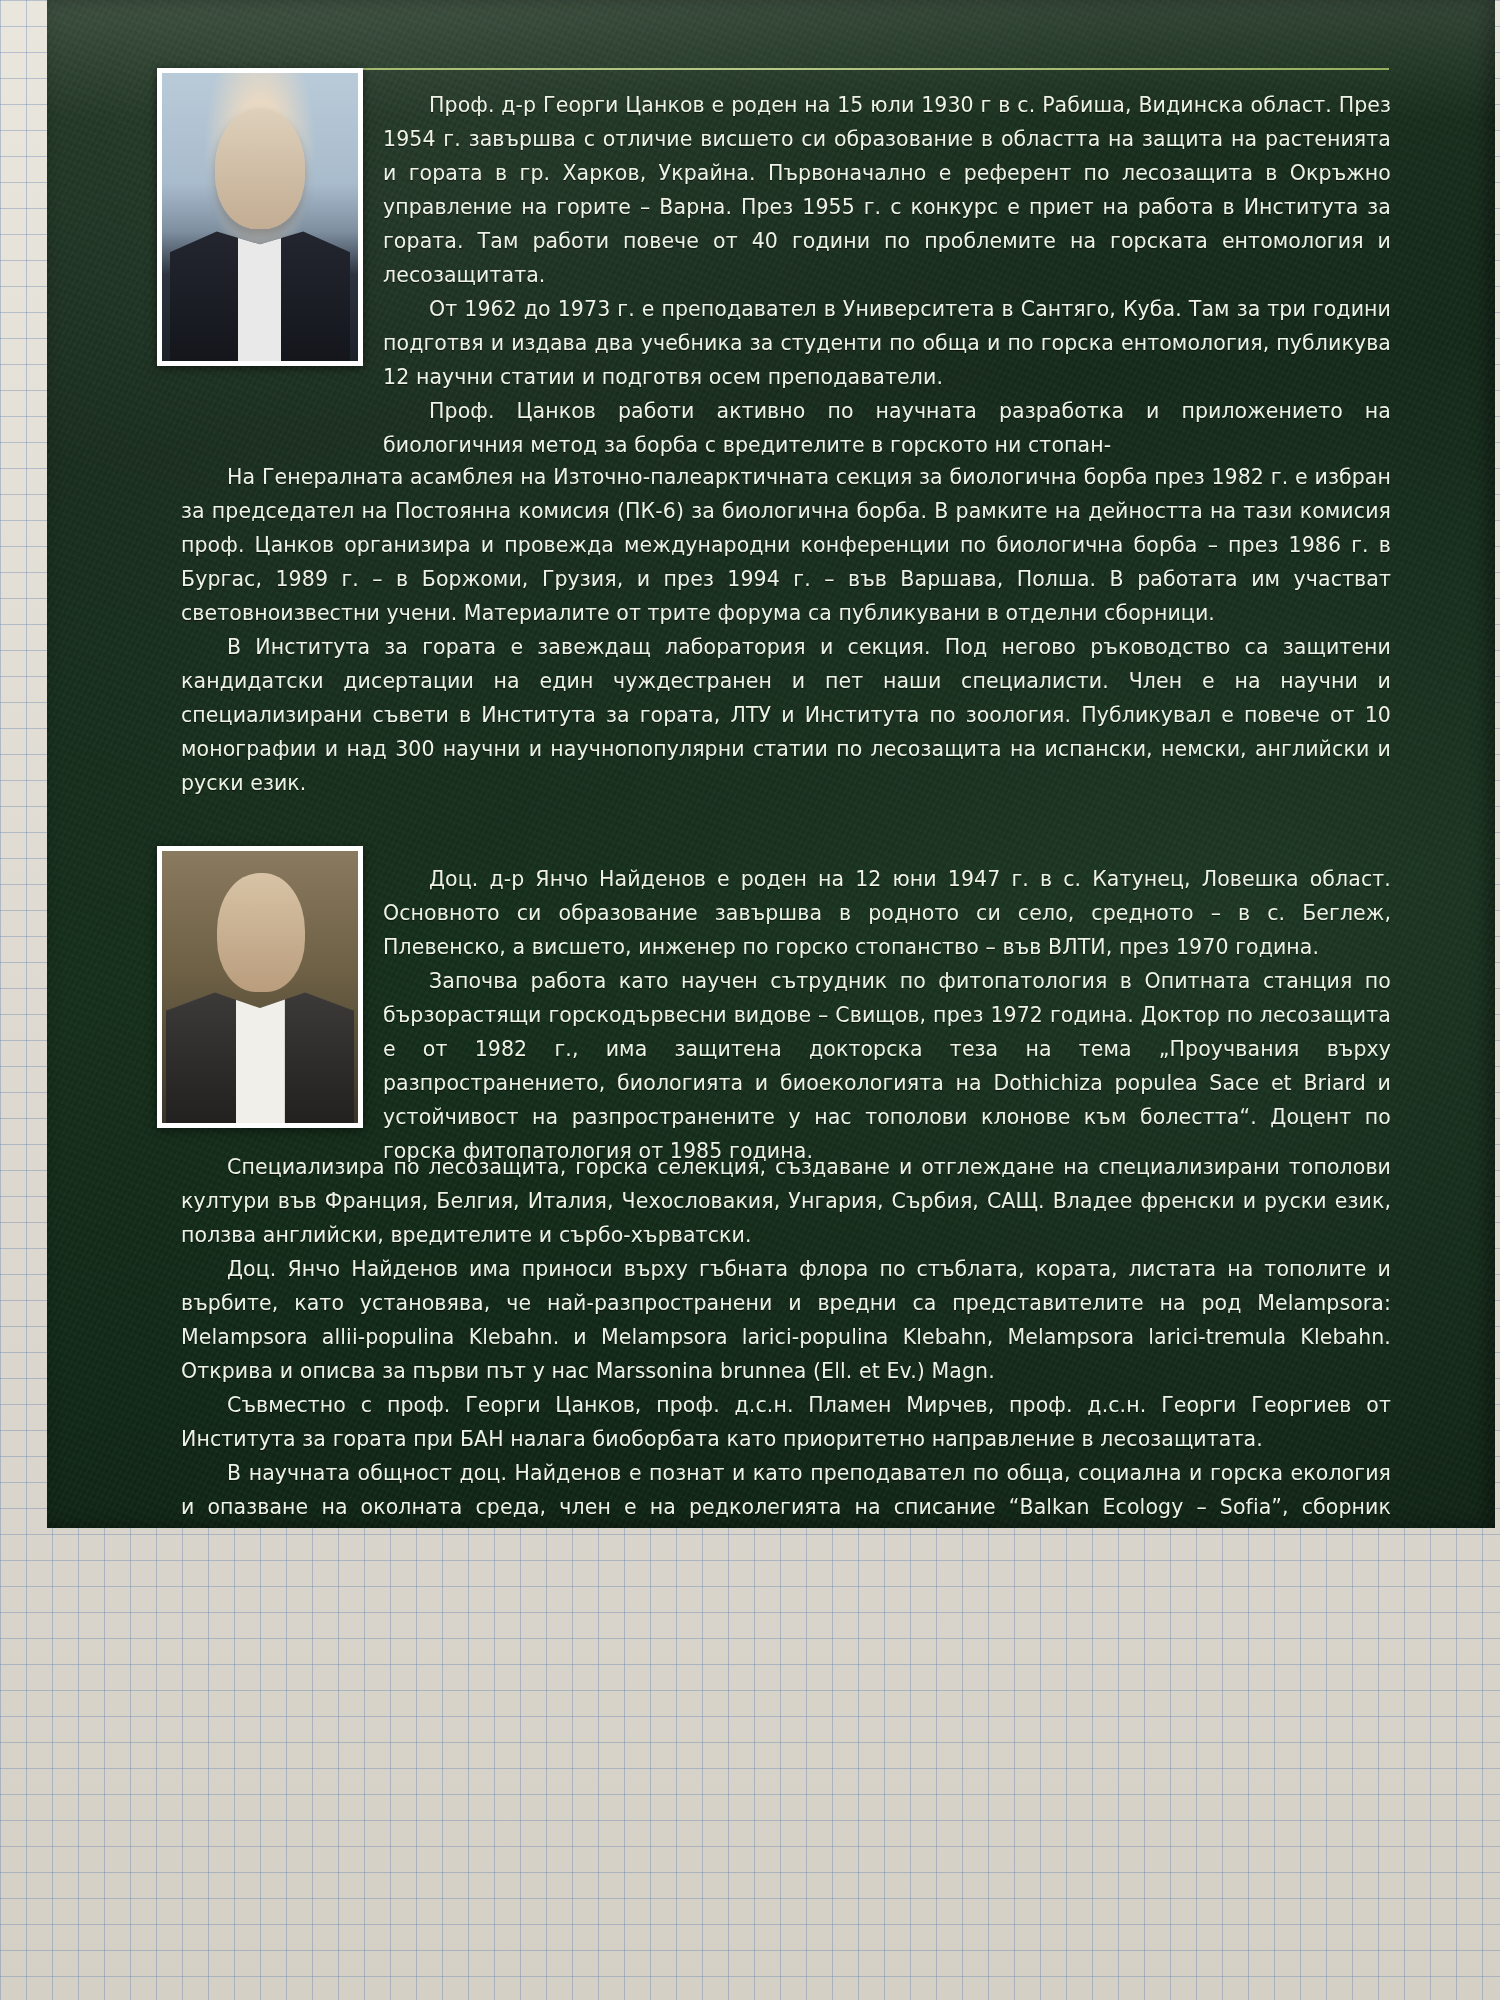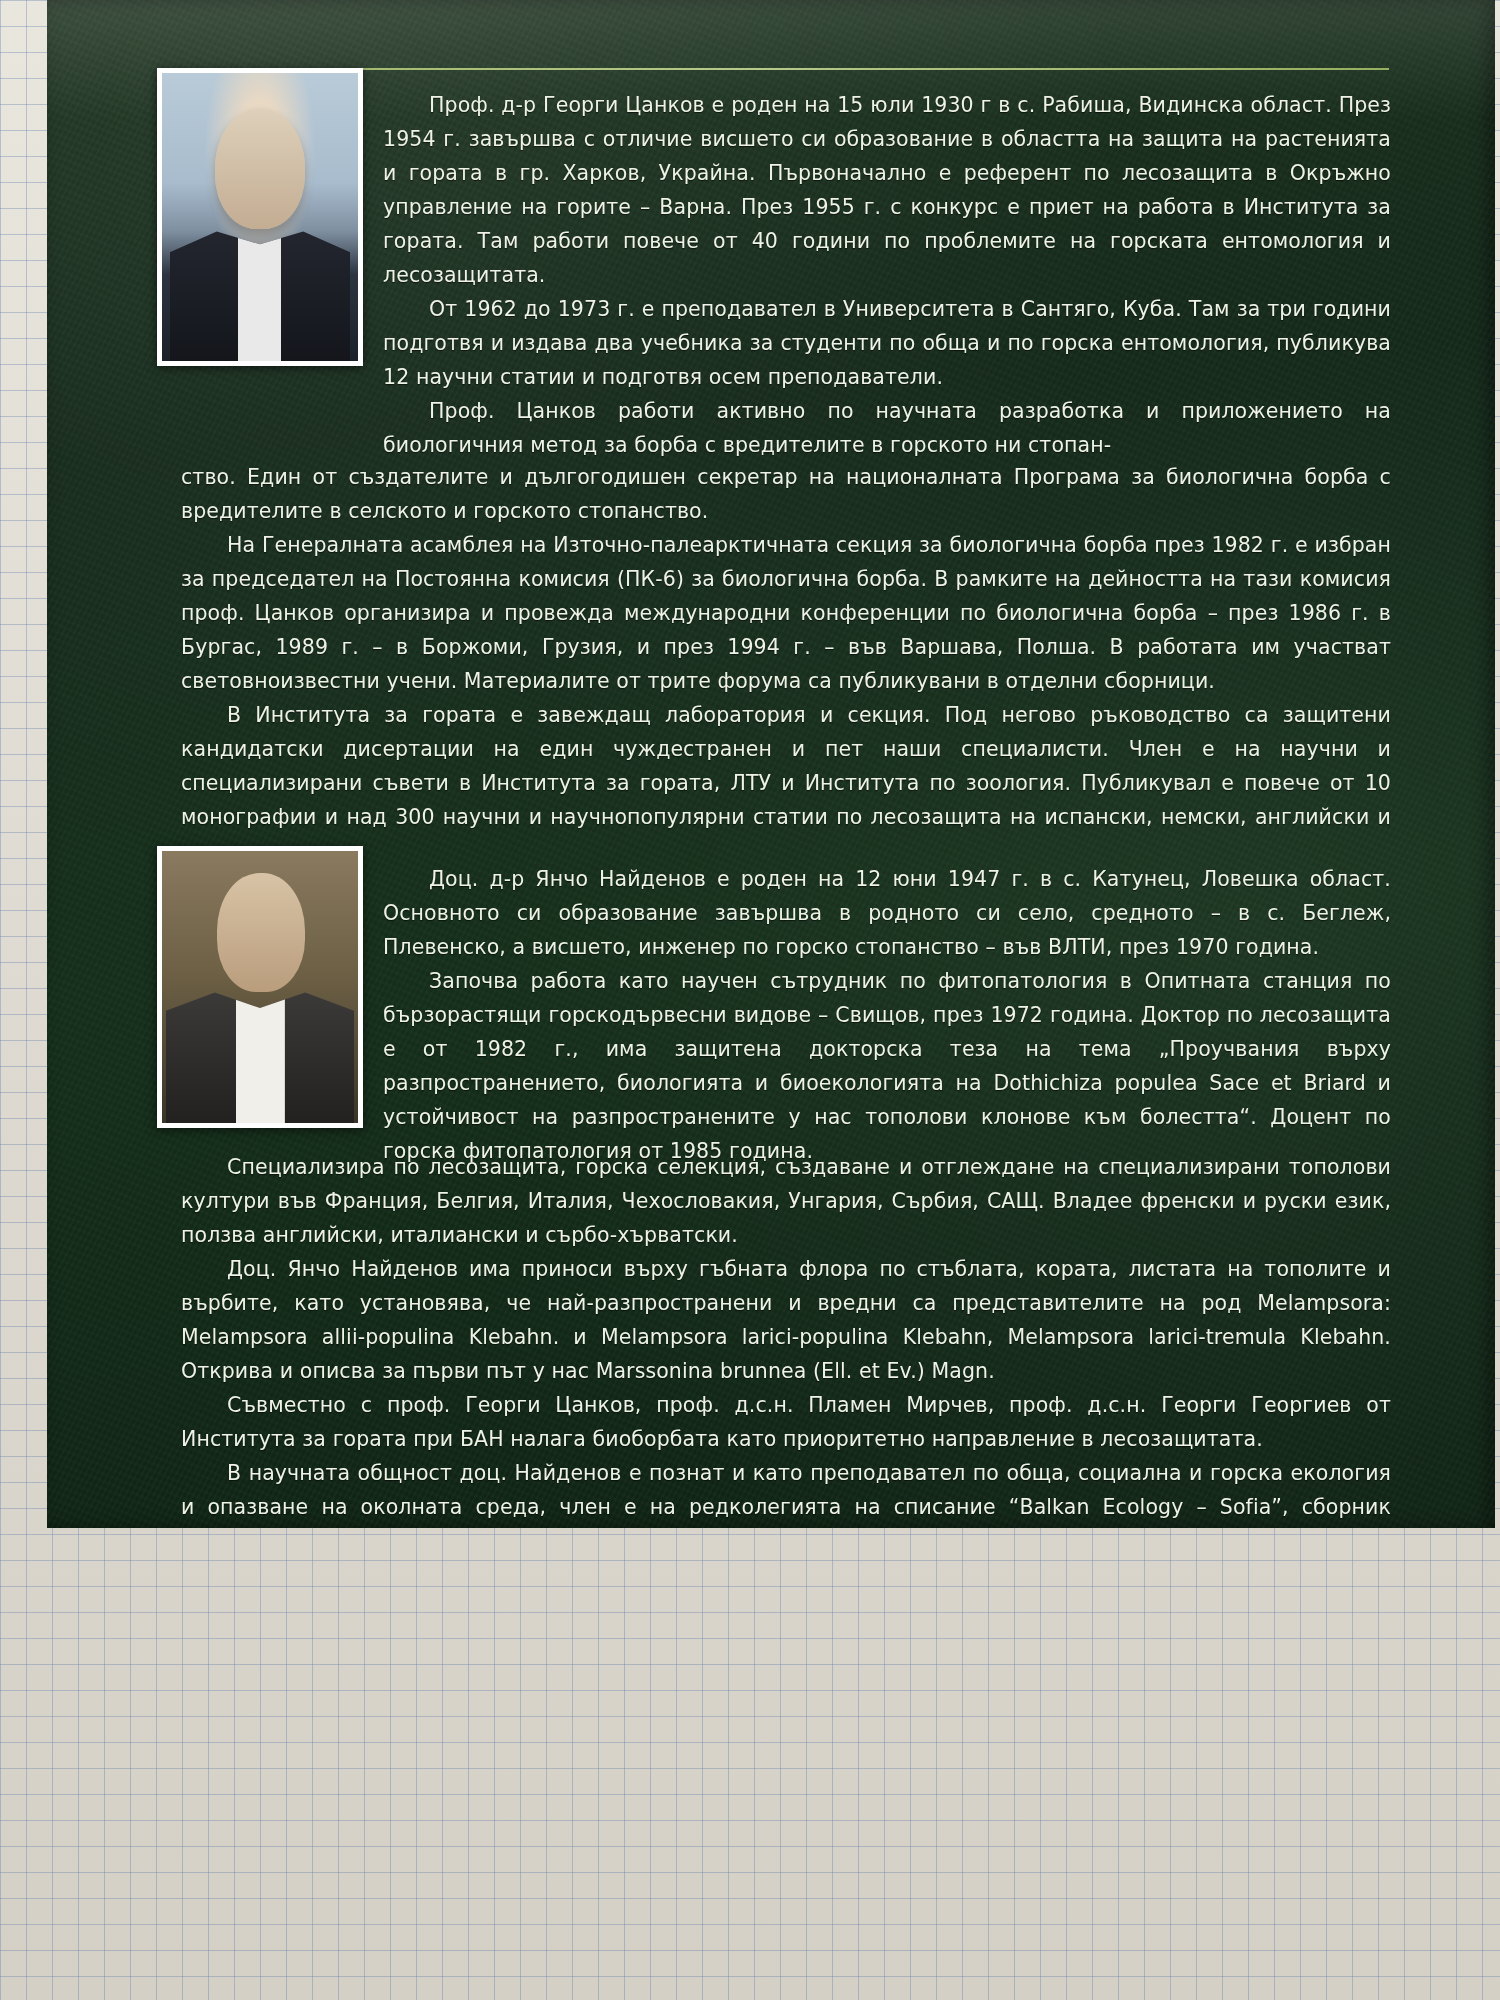--- a/index.html
+++ b/index.html
@@ -134,36 +134,35 @@
         <div class="inner"></div>
       </div>
 
       <div class="txt" id="bio-1-wrap">
         <p>Проф. д-р Георги Цанков е роден на 15 юли 1930 г в с. Рабиша, Видинска област. През 1954 г. завършва с отличие висшето си образование в областта на защита на растенията и гората в гр. Харков, Украйна. Първоначално е референт по лесозащита в Окръжно управление на горите – Варна. През 1955 г. с конкурс е приет на работа в Института за гората. Там работи повече от 40 години по проблемите на горската ентомология и лесозащитата.</p>
         <p>От 1962 до 1973 г. е преподавател в Университета в Сантяго, Куба. Там за три години подготвя и издава два учебника за студенти по обща и по горска ентомология, публикува 12 научни статии и подготвя осем преподаватели.</p>
         <p>Проф. Цанков работи активно по научната разработка и приложението на биологичния метод за борба с вредителите в горското ни стопан-</p>
       </div>
 
       <div class="txt" id="bio-1-rest">
-        <p class="noind">ство. Един от създателите и дългогодишен секретар на националната Програма за биологична борба с вредителите в селското и горското стопанство.</p>
         <p>На Генералната асамблея на Източно-палеарктичната секция за биологична борба през 1982 г. е избран за председател на Постоянна комисия (ПК-6) за биологична борба. В рамките на дейността на тази комисия проф. Цанков организира и провежда международни конференции по биологична борба – през 1986 г. в Бургас, 1989 г. – в Боржоми, Грузия, и през 1994 г. – във Варшава, Полша. В работата им участват световноизвестни учени. Материалите от трите форума са публикувани в отделни сборници.</p>
         <p>В Института за гората е завеждащ лаборатория и секция. Под негово ръководство са защитени кандидатски дисертации на един чуждестранен и пет наши специалисти. Член е на научни и специализирани съвети в Института за гората, ЛТУ и Института по зоология. Публикувал е повече от 10 монографии и над 300 научни и научнопопулярни статии по лесозащита на испански, немски, английски и руски език.</p>
       </div>
 
       <div class="photo" id="photo-2">
         <div class="inner"></div>
       </div>
 
       <div class="txt" id="bio-2-wrap">
         <p>Доц. д-р Янчо Найденов е роден на 12 юни 1947 г. в с. Катунец, Ловешка област. Основното си образование завършва в родното си село, средното – в с. Беглеж, Плевенско, а висшето, инженер по горско стопанство – във ВЛТИ, през 1970 година.</p>
         <p><span>Започва работа като научен сътрудник по фитопатология в Опитната станция по бързорастящи горскодървесни видове – Свищов, през 1972 година. Доктор по лесозащита е от 1982 г., има защитена докторска теза на тема „Проучвания върху разпространението, биологията и биоекологията на </span><span class="it">Dothichiza populea</span><span> Sace et Briard и устойчивост на разпространените у нас тополови клонове към болестта“. Доцент по горска фитопатология от 1985 година.</span></p>
       </div>
 
       <div class="txt" id="bio-2-rest">
-        <p>Специализира по лесозащита, горска селекция, създаване и отглеждане на специализирани тополови култури във Франция, Белгия, Италия, Чехословакия, Унгария, Сърбия, САЩ. Владее френски и руски език, ползва английски, италиански и сърбо-хърватски.</p>
+        <p>Специализира по лесозащита, горска селекция, създаване и отглеждане на специализирани тополови култури във Франция, Белгия, Италия, Чехословакия, Унгария, Сърбия, САЩ. Владее френски и руски език, ползва английски, вредителите и сърбо-хърватски.</p>
         <p><span>Доц. Янчо Найденов има приноси върху гъбната флора по стъблата, кората, листата на тополите и върбите, като установява, че най-разпространени и вредни са представителите на род Melampsora: </span><span class="it">Melampsora allii-populina</span><span> Klebahn. и </span><span class="it">Melampsora larici-populina</span><span> Klebahn, </span><span class="it">Melampsora larici-tremula</span><span> Klebahn. Открива и описва за първи път у нас </span><span class="it">Marssonina brunnea</span><span> (Ell. et Ev.) Magn.</span></p>
         <p>Съвместно с проф. Георги Цанков, проф. д.с.н. Пламен Мирчев, проф. д.с.н. Георги Георгиев от Института за гората при БАН налага биоборбата като приоритетно направление в лесозащитата.</p>
         <p>В научната общност доц. Найденов е познат и като преподавател по обща, социална и горска екология и опазване на околната среда, член е на редколегията на списание “Balkan Ecology – Sofia”, сборник „Научни трудове“ на Института по гората в Белград. Автор и съавтор е на 140 научни труда, публикации, включително учебници в областта на лесозащитата и екологията.</p>
       </div>
 
     </div>
   </div>
 </div>
 
 </body></html>

